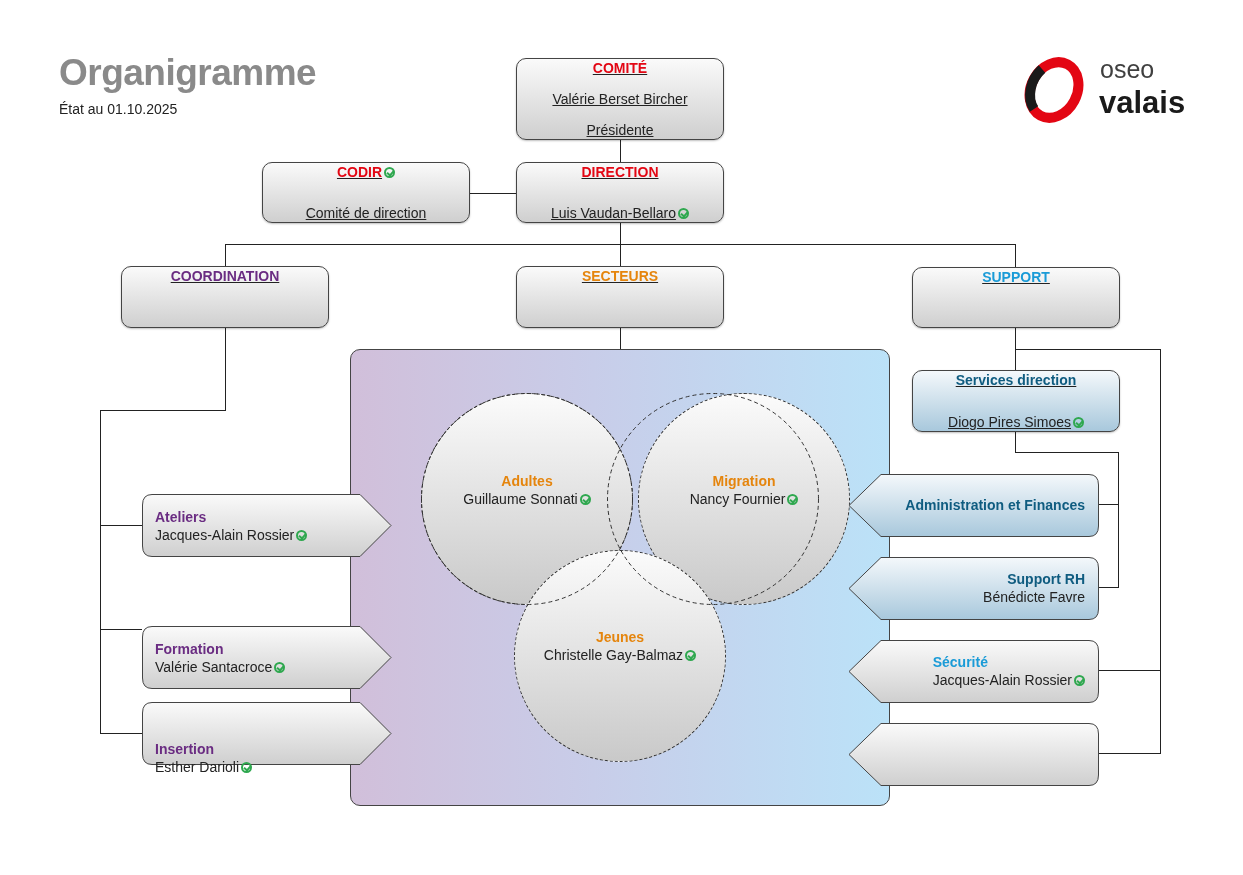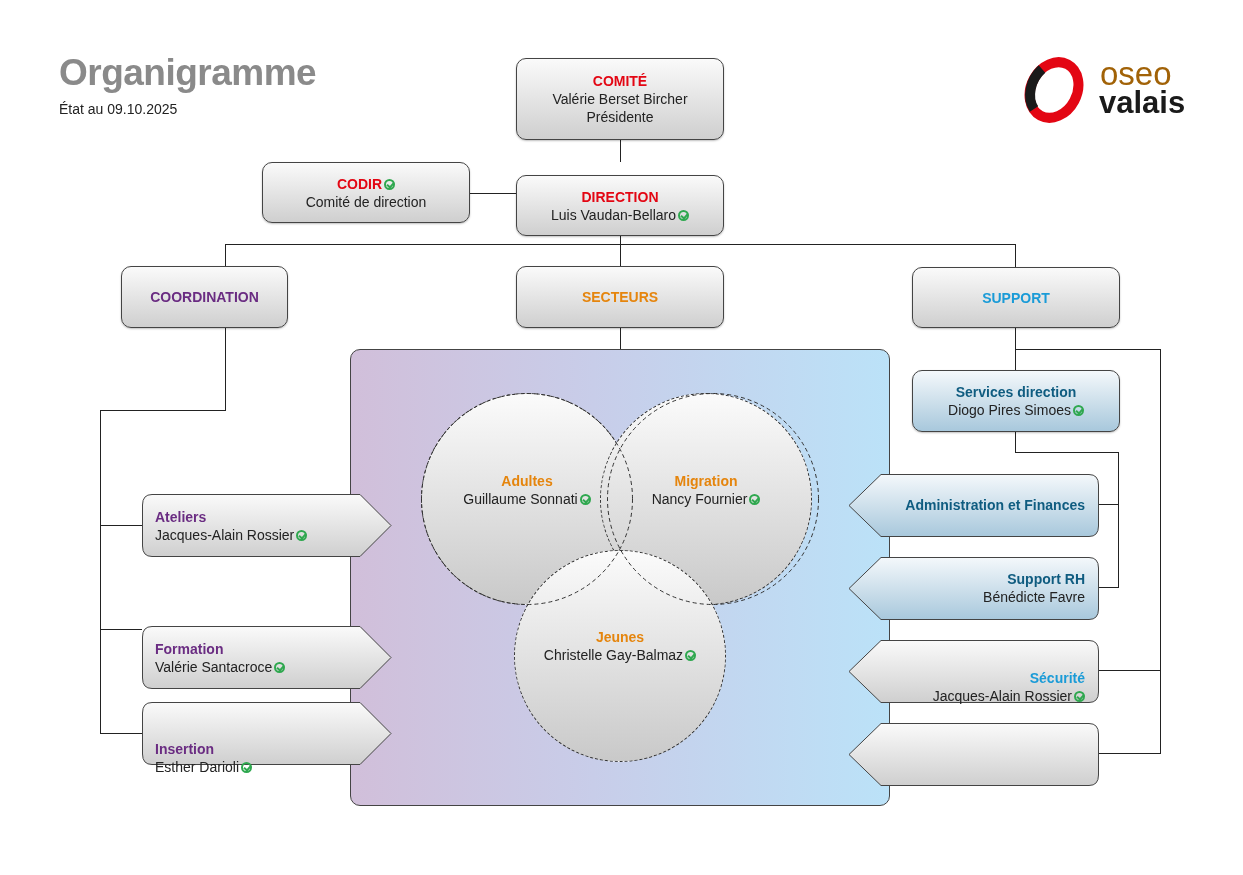--- a/index.html
+++ b/index.html
@@ -5,22 +5,22 @@
   html, body { margin:0; padding:0; background:#ffffff; }
   body { width:1243px; height:875px; position:relative; overflow:hidden;
          font-family:"Liberation Sans", sans-serif; color:#222; }
   .abs { position:absolute; }
   .title { left:59px; top:52px; font-size:37px; font-weight:bold; color:#8a8a8a; letter-spacing:-0.5px; }
   .subtitle { left:59px; top:101px; font-size:14px; color:#222; }
 
   .node { position:absolute; box-sizing:border-box; border:1px solid #444; border-radius:10px;
           background:linear-gradient(#fafafa, #cfcfcf);
           box-shadow:0 1px 2px rgba(0,0,0,0.25);
-          display:flex; flex-direction:column; align-items:center; justify-content:center;
-          text-align:center; font-size:14px; line-height:18px; }
+          display:flex; flex-direction:column; align-items:center; justify-content:space-between;
+          text-align:center; font-size:14px; line-height:18px;text-decoration:underline; }
   .node.blue { background:linear-gradient(#f4f8fb, #a8c8dc); }
   .head { font-weight:bold; }
   .red { color:#e30613; }
   .purple { color:#6a2c82; }
   .orange { color:#e5850d; }
   .cyan { color:#1a9bd7; }
   .teal { color:#0f5c80; }
 
   .check { display:inline-block; width:11px; height:11px; border:2px solid #2fa84f; border-radius:50%;
            box-sizing:border-box; position:relative; vertical-align:-1px; margin-left:2px; }
@@ -43,28 +43,28 @@
   .tag { position:absolute; font-size:14px; line-height:18px; }
   .tag svg { position:absolute; left:0; top:0; overflow:visible; }
   .tag .txt { position:absolute; }
 
   .logo { left:1022px; top:57px; width:170px; height:70px; }
 </style>
 </head>
 <body>
 
 <div class="abs title">Organigramme</div>
-<div class="abs subtitle">État au 09.10.2025</div>
+<div class="abs subtitle">État au 01.10.2025</div>
 
 <div class="abs logo">
   <svg width="170" height="70" viewBox="0 0 170 70">
     <ellipse cx="32" cy="33" rx="23" ry="29" transform="rotate(28 32 33)" fill="none" stroke="#e30613" stroke-width="10"></ellipse>
     <path d="M12 52 A23 29 28 0 1 20 12" fill="none" stroke="#1a1a1a" stroke-width="10" transform="rotate(0)"></path>
   </svg>
-  <div class="abs" style="left:78px;top:-2px;font-size:33px;color:#a16207;letter-spacing:0px;">oseo</div>
+  <div class="abs" style="left:78px;top:-2px;font-size:25px;color:#404040;letter-spacing:0px;">oseo</div>
   <div class="abs" style="left:77px;top:28px;font-size:31px;font-weight:bold;color:#1a1a1a;">valais</div>
 </div>
 
 <div class="line v" style="left:620px;top:140px;height:22px;"></div>
 <div class="line h" style="left:453px;top:193px;width:64px;"></div>
 <div class="line v" style="left:620px;top:222px;height:44px;"></div>
 <div class="line h" style="left:225px;top:244px;width:791px;"></div>
 <div class="line v" style="left:225px;top:244px;height:22px;"></div>
 <div class="line v" style="left:1015px;top:244px;height:23px;"></div>
 <div class="line v" style="left:620px;top:327px;height:22px;"></div>
@@ -86,47 +86,47 @@
 <div class="line h" style="left:1098px;top:587px;width:21px;"></div>
 <div class="line h" style="left:1098px;top:670px;width:63px;"></div>
 <div class="line h" style="left:1098px;top:753px;width:63px;"></div>
 
 <div class="node" style="left:516px;top:58px;width:208px;height:82px;">
   <div class="head red">COMITÉ</div>
   <div>Valérie Berset Bircher</div>
   <div>Présidente</div>
 </div>
 
-<div class="node" style="left:516px;top:162px;width:208px;height:61px;margin-top:13px;">
+<div class="node" style="left:516px;top:162px;width:208px;height:61px;">
   <div class="head red">DIRECTION</div>
   <div><span>Luis Vaudan-Bellaro</span><span class="check"></span></div>
 </div>
 
 <div class="node" style="left:262px;top:162px;width:208px;height:61px;">
   <div><span class="head red">CODIR</span><span class="check"></span></div>
   <div>Comité de direction</div>
 </div>
 
-<div class="node" style="left:121px;top:266px;width:167px;height:62px;">
+<div class="node" style="left:121px;top:266px;width:208px;height:62px;">
   <div class="head purple">COORDINATION</div>
 </div>
 <div class="node" style="left:516px;top:266px;width:208px;height:62px;">
   <div class="head orange">SECTEURS</div>
 </div>
 <div class="node" style="left:912px;top:267px;width:208px;height:61px;">
   <div class="head cyan">SUPPORT</div>
 </div>
 
 <div class="abs sector-box"></div>
 
 <div class="circle" style="left:421px;top:393px;width:212px;height:212px;padding-bottom:18px;">
   <div class="head orange">Adultes</div>
   <div><span>Guillaume Sonnati</span><span class="check"></span></div>
 </div>
-<div class="circle" style="left:600px;top:393px;width:212px;height:212px;padding-bottom:18px;">
+<div class="circle" style="left:638px;top:393px;width:212px;height:212px;padding-bottom:18px;">
   <div class="head orange">Migration</div>
   <div><span>Nancy Fournier</span><span class="check"></span></div>
 </div>
 <div class="circle" style="left:514px;top:550px;width:212px;height:212px;padding-bottom:20px;">
   <div class="head orange">Jeunes</div>
   <div><span>Christelle Gay-Balmaz</span><span class="check"></span></div>
 </div>
 
 <svg class="abs" style="left:0;top:0;pointer-events:none;" width="1243" height="875">
   <circle cx="527" cy="499" r="105.5" fill="none" stroke="#333" stroke-width="1" stroke-dasharray="4,3"></circle>
@@ -192,21 +192,21 @@
   </svg>
   <div class="txt" style="right:14px;top:13px;text-align:right;">
     <div class="head teal">Support RH</div>
     <div>Bénédicte Favre</div>
   </div>
 </div>
 <div class="tag" style="left:848px;top:640px;width:251px;height:63px;">
   <svg width="251" height="63">
     <path d="M241 0.5 H33 L1 31.5 L33 62.5 H241 Q250.5 62.5 250.5 52 V11 Q250.5 0.5 241 0.5 Z" fill="url(#gg)" stroke="#444"></path>
   </svg>
-  <div class="txt" style="right:14px;top:13px;text-align:right;margin-top:16px;">
+  <div class="txt" style="right:14px;top:13px;text-align:left;">
     <div class="head cyan">Sécurité</div>
     <div><span>Jacques-Alain Rossier</span><span class="check"></span></div>
   </div>
 </div>
 <div class="tag" style="left:848px;top:723px;width:251px;height:63px;">
   <svg width="251" height="63">
     <path d="M241 0.5 H33 L1 31.5 L33 62.5 H241 Q250.5 62.5 250.5 52 V11 Q250.5 0.5 241 0.5 Z" fill="url(#gg)" stroke="#444"></path>
   </svg>
 </div>
 

